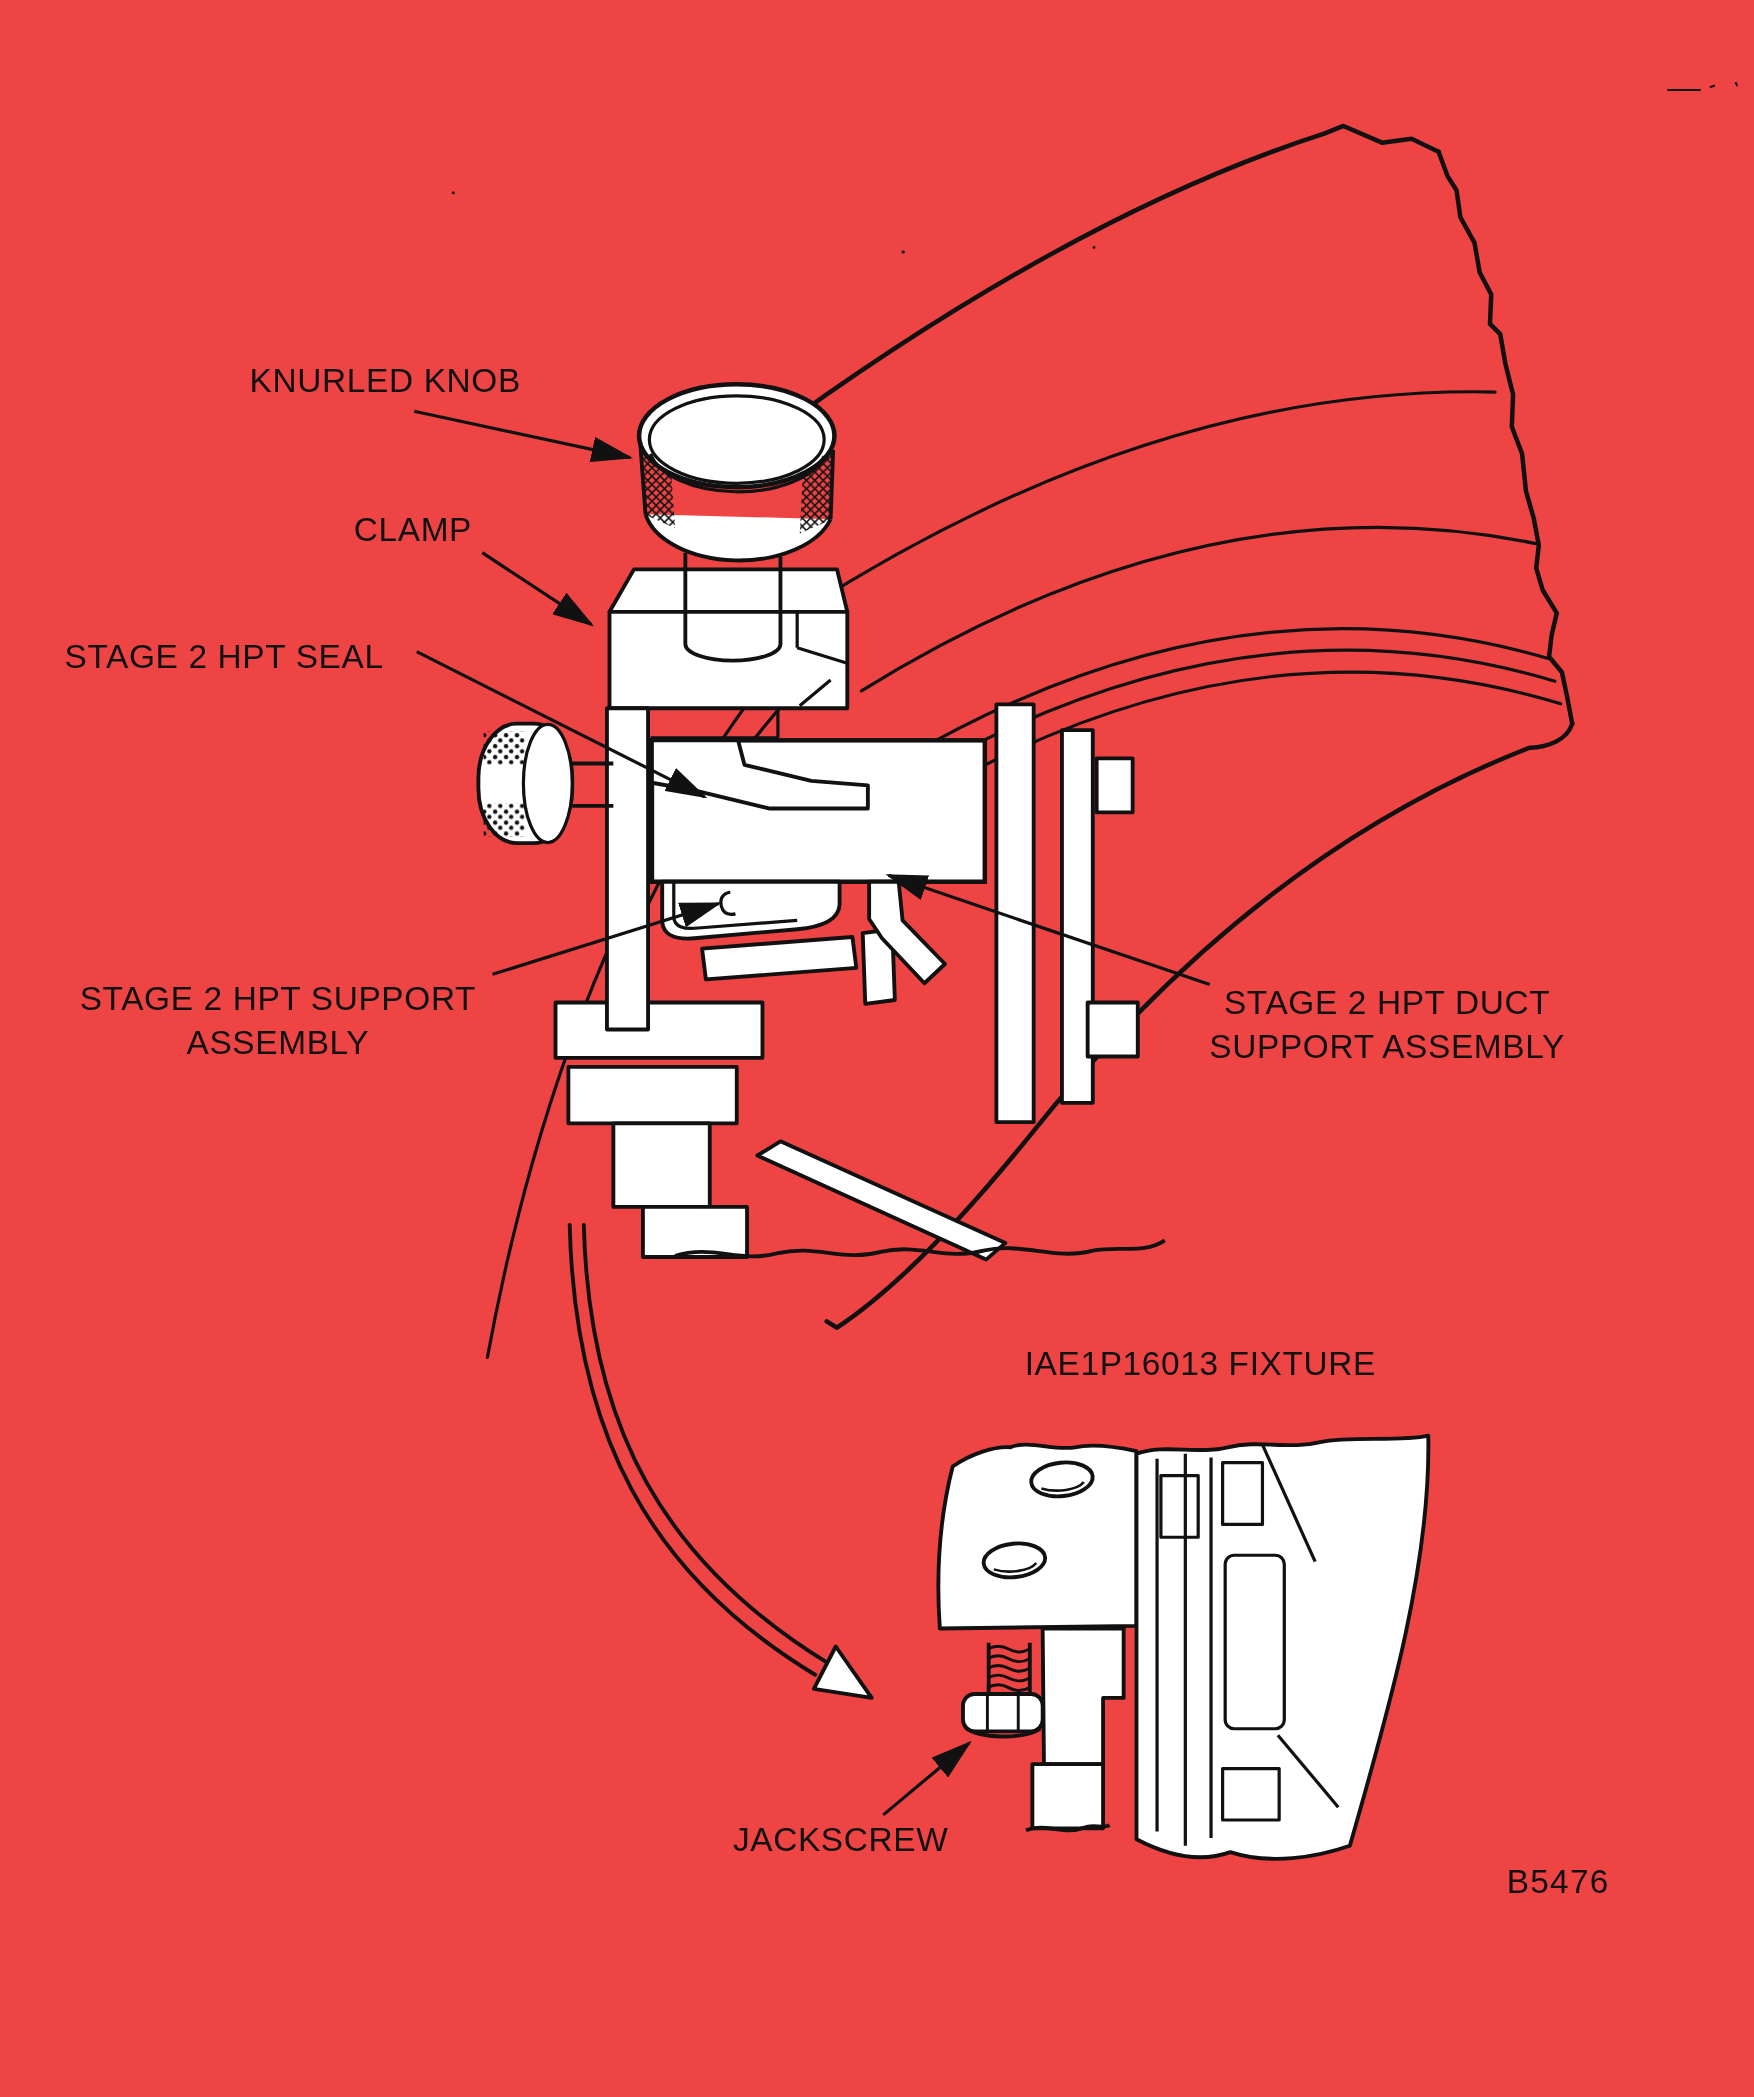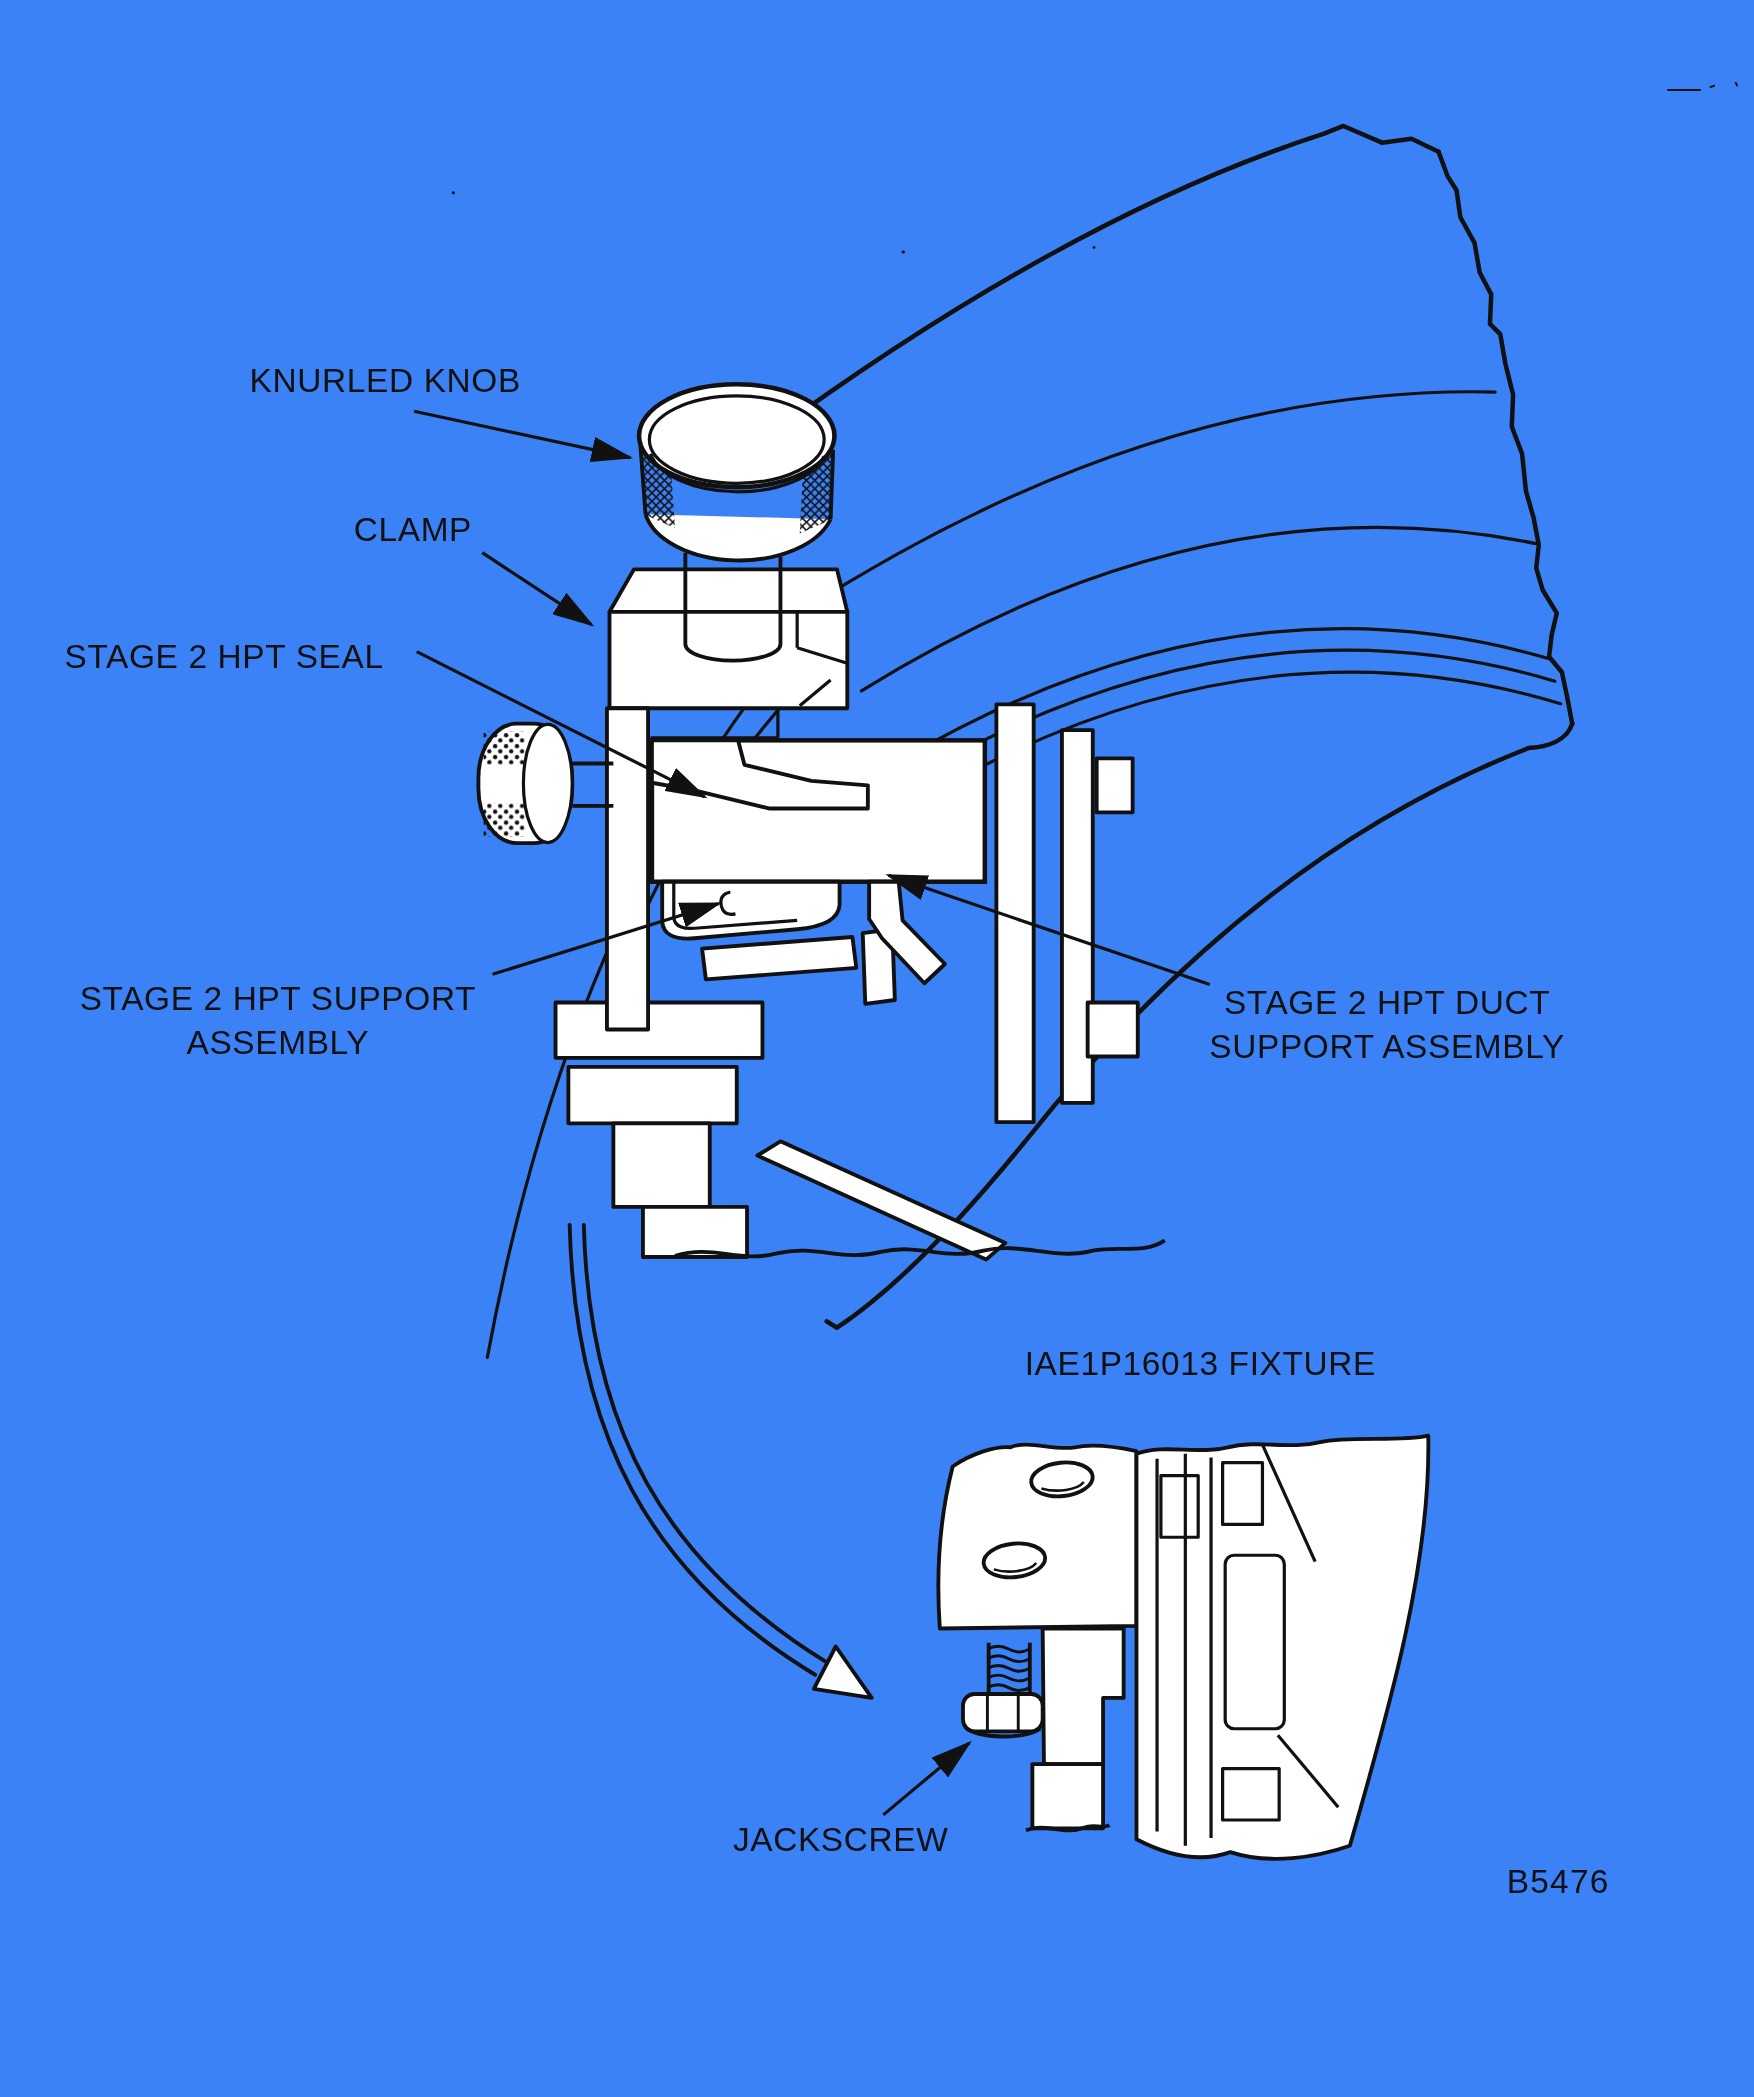--- a/index.html
+++ b/index.html
@@ -1,16 +1,16 @@
 <!DOCTYPE html>
 <html style="font-size:10.3px"><head>
 <meta charset="utf-8">
 <style>
   html,body{margin:0;padding:0;background:#ffffff;}
-  .page{position:relative;width:1755px;height:2097px;background:#3b82f6;overflow:hidden;}
+  .page{position:relative;width:1755px;height:2097px;background:#ef4444;overflow:hidden;}
   svg{display:block;}
   .lbl{
     font-family:"Liberation Sans", sans-serif;
     font-size:52px;
     letter-spacing:1px;
     fill:#111111;
   }
   .code{
     font-family:"Liberation Sans", sans-serif;
     font-size:52px;

